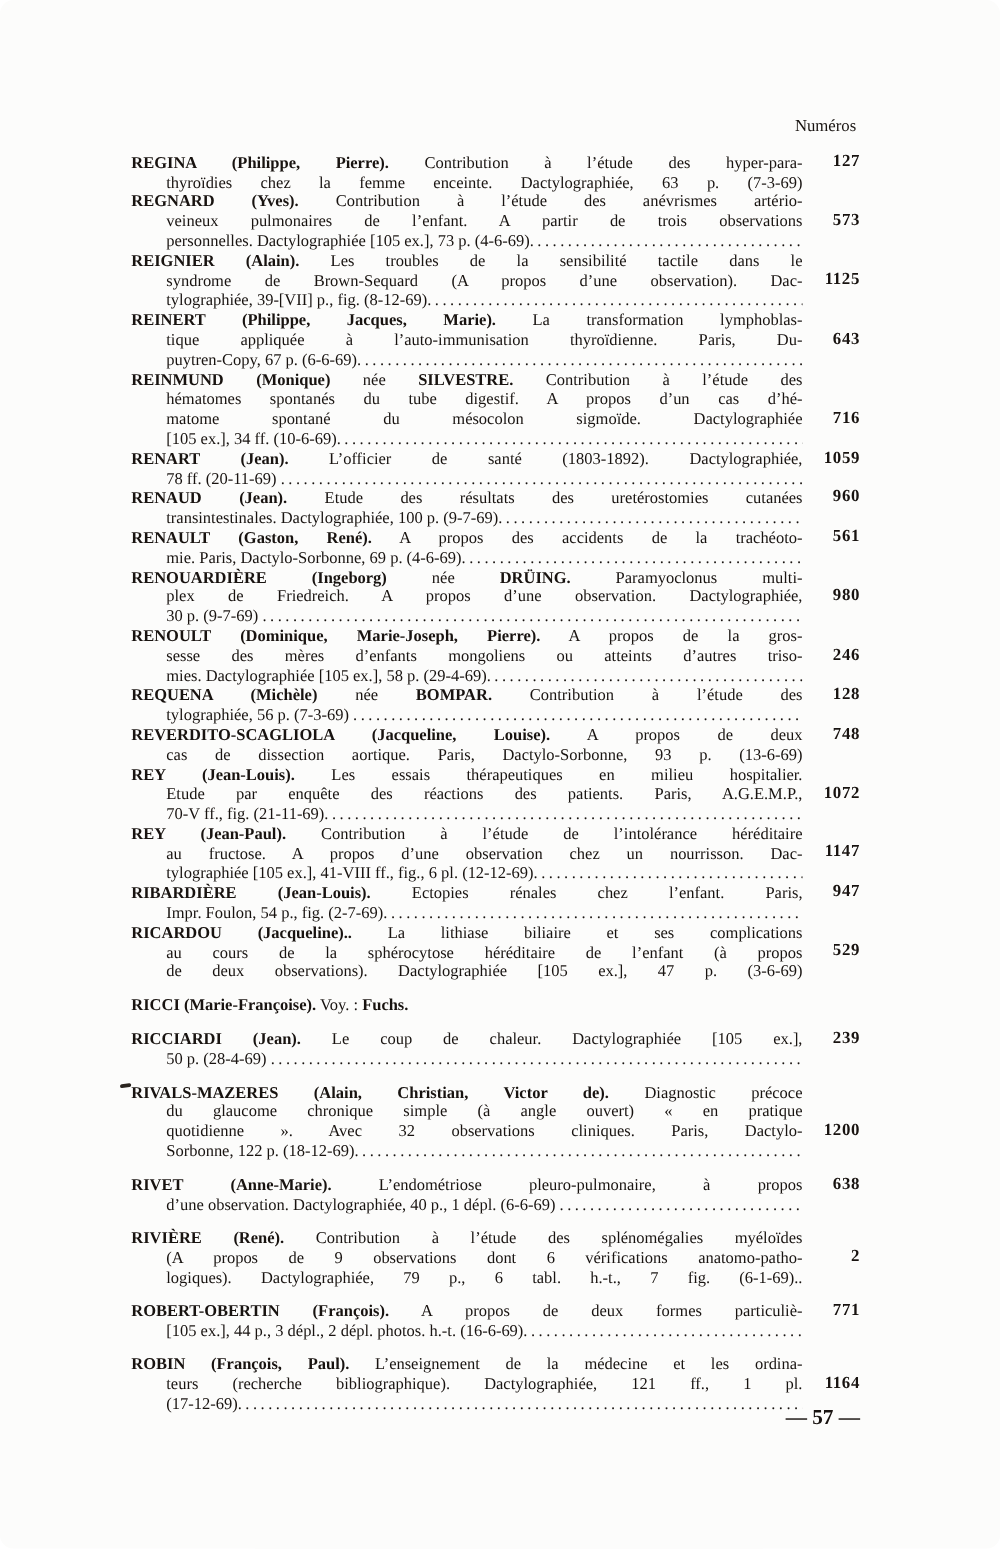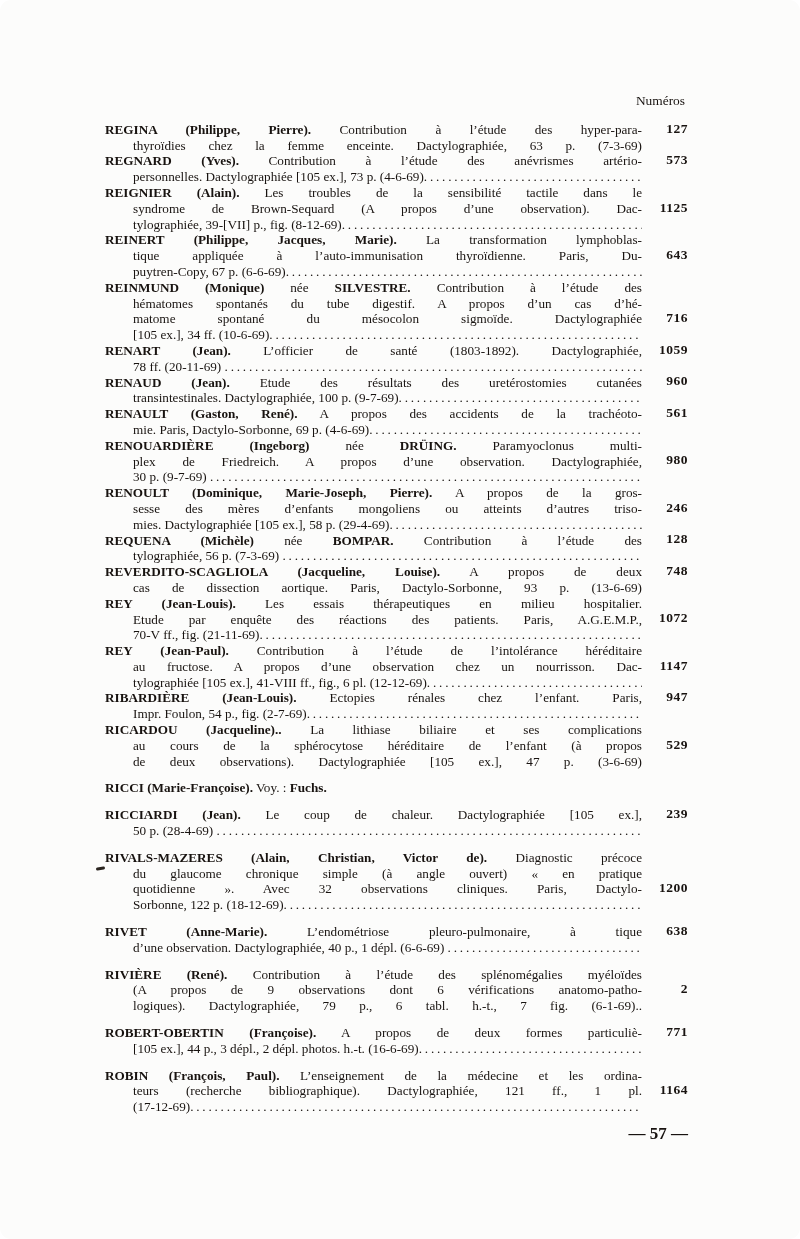--- a/index.html
+++ b/index.html
@@ -47,20 +47,21 @@
   <div class="content">
     <div class="colhead">Numéros</div>
     <div id="entries">
         <div class="entry">
           <div class="line first j"><span class="seg-b">REGINA (Philippe, Pierre).</span><span class="seg-n"> Contribution à l’étude des hyper-para-</span></div>
           <div class="line j"><span class="seg-n">thyroïdies chez la femme enceinte. </span><span class="seg-i">Dactylographiée,</span><span class="seg-n"> 63 p. (7-3-69)</span></div>
           <span class="num">127</span>
         </div>
         <div class="entry">
           <div class="line first j"><span class="seg-b">REGNARD (Yves).</span><span class="seg-n"> Contribution à l’étude des anévrismes artério-</span></div>
+          <div class="line j"><span class="seg-n">veineux pulmonaires de l’enfant. A partir de trois observations</span></div>
           <div class="line d"><span class="seg-n">personnelles. </span><span class="seg-i">Dactylographiée</span><span class="seg-n"> [105 ex.], 73 p. (4-6-69)</span><span class="seg-d">................................................................................</span></div>
           <span class="num">573</span>
         </div>
         <div class="entry">
           <div class="line first j"><span class="seg-b">REIGNIER (Alain).</span><span class="seg-n"> Les troubles de la sensibilité tactile dans le</span></div>
           <div class="line j"><span class="seg-n">syndrome de Brown-Sequard (A propos d’une observation). </span><span class="seg-i">Dac-</span></div>
           <div class="line d"><span class="seg-i">tylographiée,</span><span class="seg-n"> 39-[VII] p., fig. (8-12-69)</span><span class="seg-d">................................................................................</span></div>
           <span class="num">1125</span>
         </div>
         <div class="entry">
@@ -145,32 +146,32 @@
           <span class="num">239</span>
         </div>
         <div class="entry">
           <div class="line first j"><span class="seg-b">RIVALS-MAZERES (Alain, Christian, Victor de).</span><span class="seg-n"> Diagnostic précoce</span></div>
           <div class="line j"><span class="seg-n">du glaucome chronique simple (à angle ouvert) « en pratique</span></div>
           <div class="line j"><span class="seg-n">quotidienne ». Avec 32 observations cliniques. </span><span class="seg-i">Paris, Dactylo-</span></div>
           <div class="line d"><span class="seg-i">Sorbonne,</span><span class="seg-n"> 122 p. (18-12-69)</span><span class="seg-d">................................................................................</span></div>
           <span class="num">1200</span>
         </div>
         <div class="entry">
-          <div class="line first j"><span class="seg-b">RIVET (Anne-Marie).</span><span class="seg-n"> L’endométriose pleuro-pulmonaire, à tique</span></div>
+          <div class="line first j"><span class="seg-b">RIVET (Anne-Marie).</span><span class="seg-n"> L’endométriose pleuro-pulmonaire, à propos</span></div>
           <div class="line d"><span class="seg-n">d’une observation. </span><span class="seg-i">Dactylographiée,</span><span class="seg-n"> 40 p., 1 dépl. (6-6-69) </span><span class="seg-d">................................................................................</span></div>
           <span class="num">638</span>
         </div>
         <div class="entry">
           <div class="line first j"><span class="seg-b">RIVIÈRE (René).</span><span class="seg-n"> Contribution à l’étude des splénomégalies myéloïdes</span></div>
           <div class="line j"><span class="seg-n">(A propos de 9 observations dont 6 vérifications anatomo-patho-</span></div>
           <div class="line j"><span class="seg-n">logiques). </span><span class="seg-i">Dactylographiée,</span><span class="seg-n"> 79 p., 6 tabl. h.-t., 7 fig. (6-1-69)..</span></div>
           <span class="num">2</span>
         </div>
         <div class="entry">
-          <div class="line first j"><span class="seg-b">ROBERT-OBERTIN (Françoise).</span><span class="seg-n"> A propos de deux formes particuliè-</span></div>
+          <div class="line first j"><span class="seg-b">ROBERT-OBERTIN (François).</span><span class="seg-n"> A propos de deux formes particuliè-</span></div>
           <div class="line d"><span class="seg-n">[105 ex.], 44 p., 3 dépl., 2 dépl. photos. h.-t. (16-6-69)</span><span class="seg-d">................................................................................</span></div>
           <span class="num">771</span>
         </div>
         <div class="entry">
           <div class="line first j"><span class="seg-b">ROBIN (François, Paul).</span><span class="seg-n"> L’enseignement de la médecine et les ordina-</span></div>
           <div class="line j"><span class="seg-n">teurs (recherche bibliographique). </span><span class="seg-i">Dactylographiée,</span><span class="seg-n"> 121 ff., 1 pl.</span></div>
           <div class="line d"><span class="seg-n">(17-12-69)</span><span class="seg-d">................................................................................</span></div>
           <span class="num">1164</span>
         </div>
       </div>

